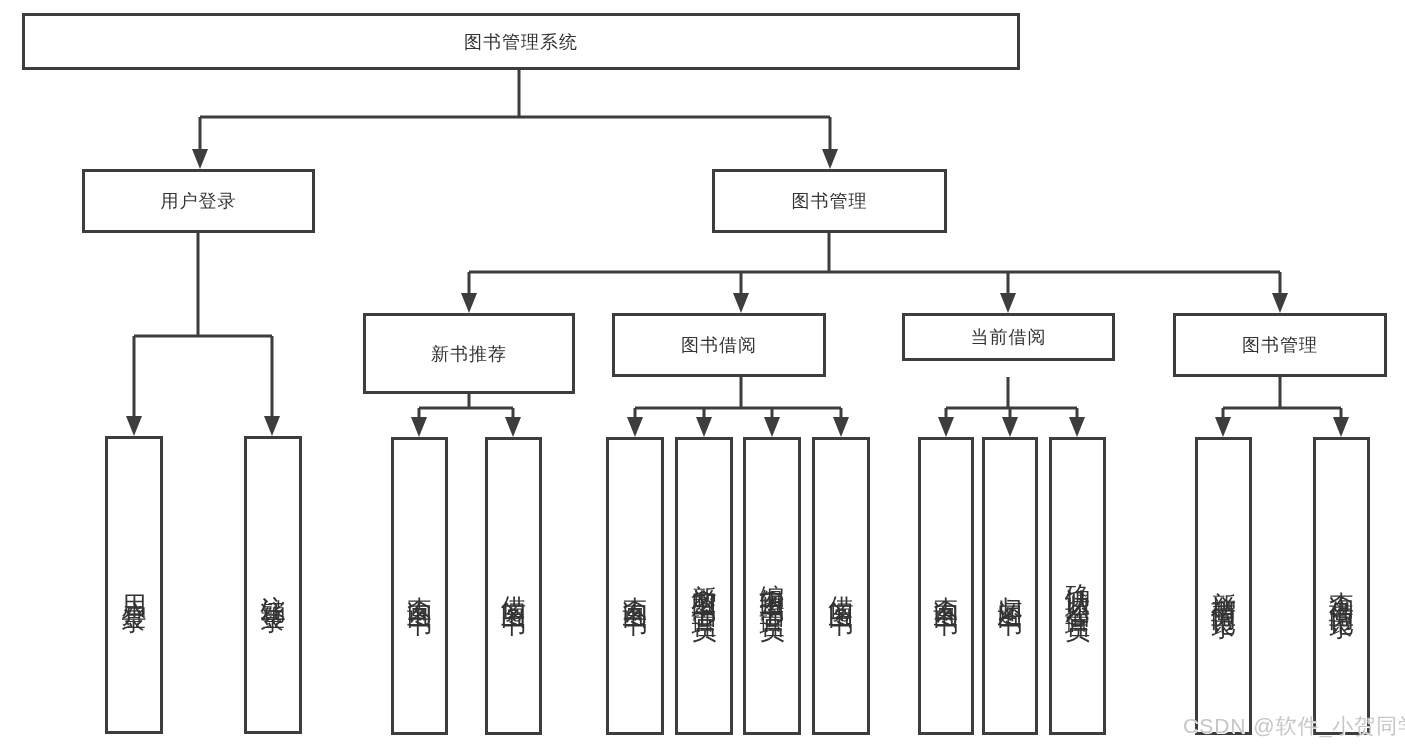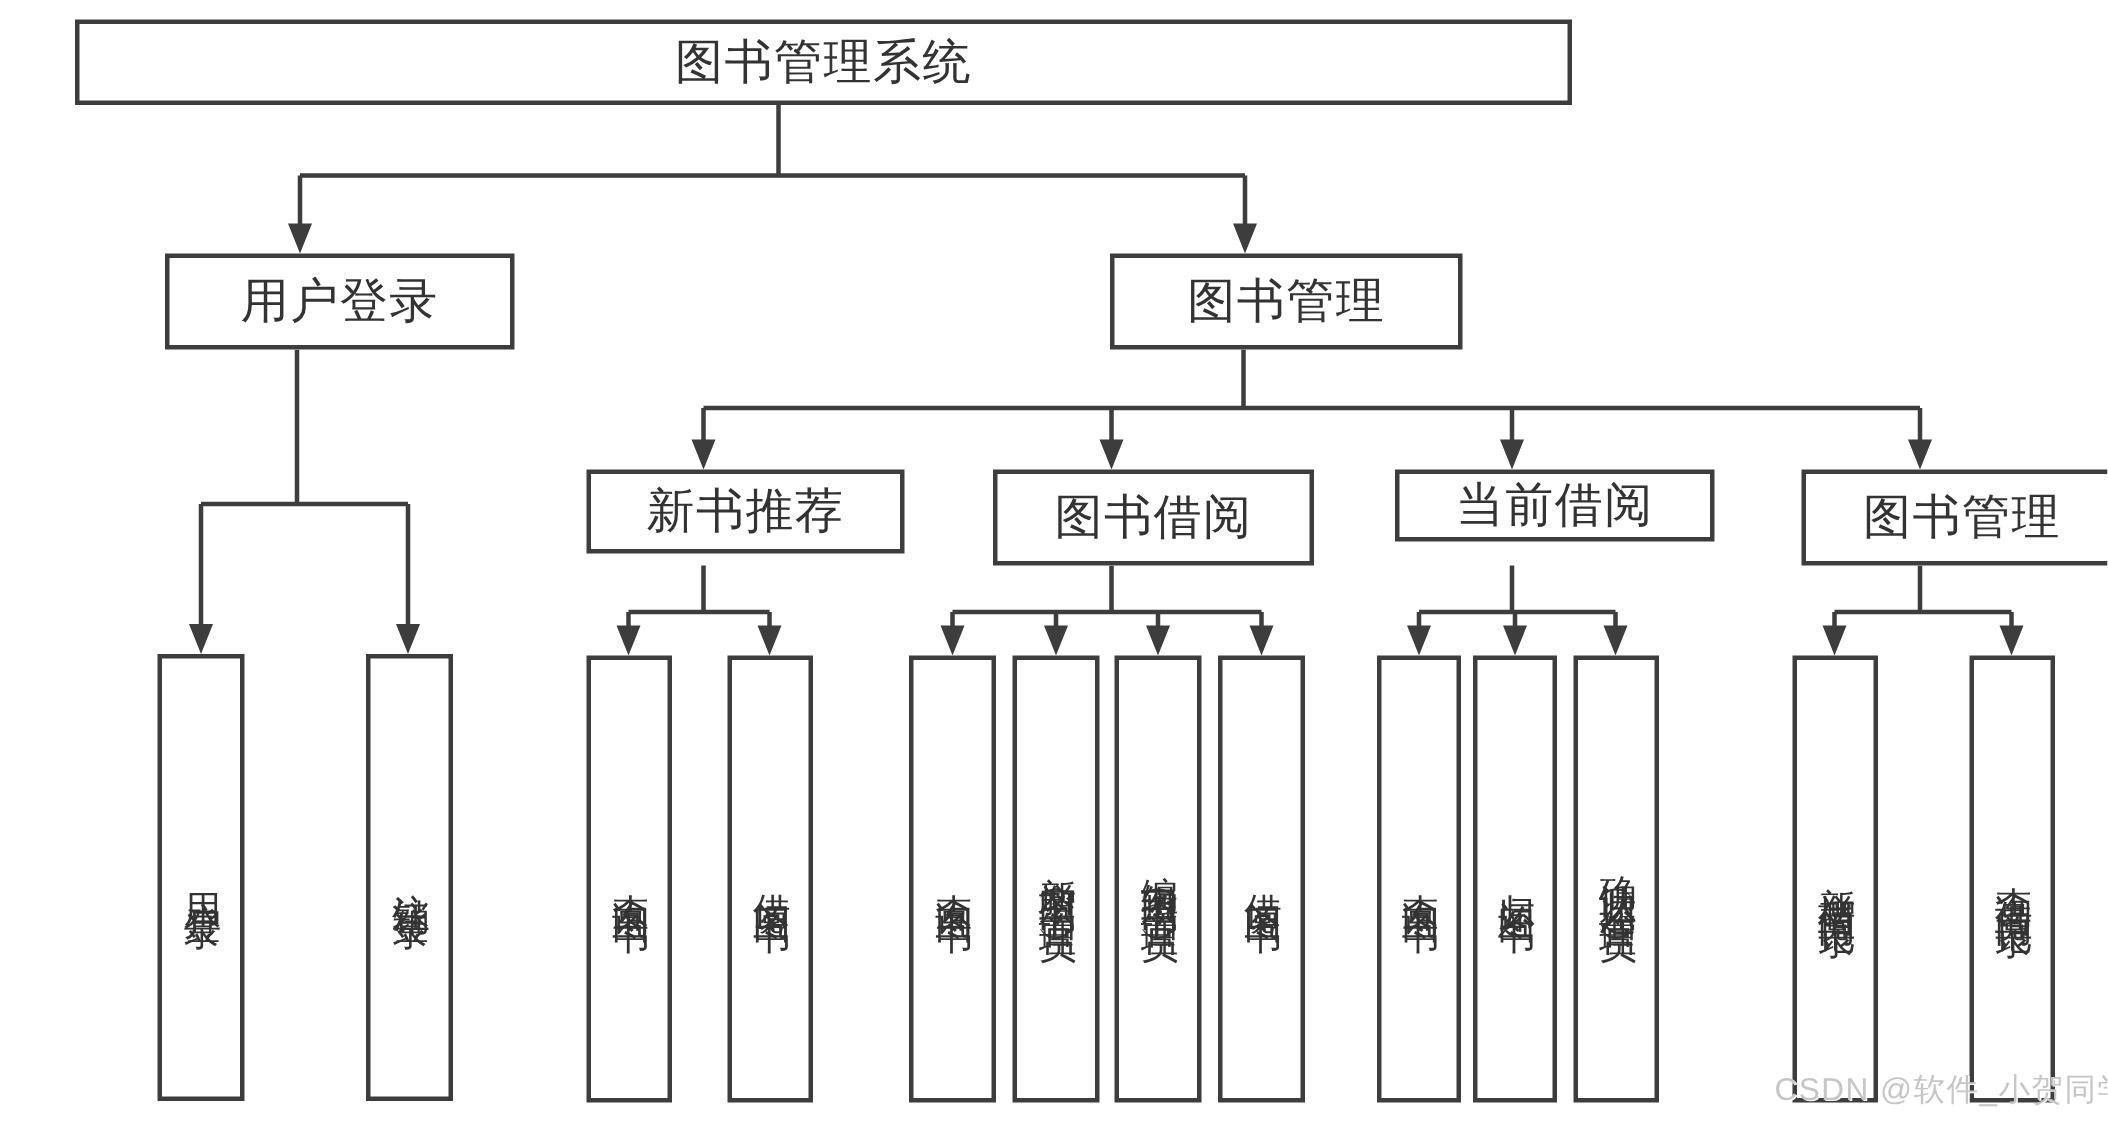--- a/index.html
+++ b/index.html
@@ -25,24 +25,23 @@
     position:absolute;
     border:3px solid var(--border);
     background:#fff;
     display:flex;
     align-items:center;
     justify-content:center;
     color:var(--text);
     z-index:2;
   }
   .hbox{
-    font-size:32px;
+    font-size:18px;
     letter-spacing:1px;
     white-space:nowrap;
-    margin-left:28px;
   }
   .vbox{
     font-size:25px;
     writing-mode:vertical-rl;
     text-orientation:mixed;
     letter-spacing:5px;
     line-height:1;
   }
   .watermark{
     position:absolute;
@@ -89,22 +88,22 @@
       M1069 417 L1085 417 L1077 437 Z
       M1215 417 L1231 417 L1223 437 Z
       M1333 417 L1349 417 L1341 437 Z"></path>
   </svg>
 
   <div class="box hbox" style="left:22px;top:13px;width:998px;height:57px">图书管理系统</div>
 
   <div class="box hbox" style="left:82px;top:169px;width:233px;height:64px">用户登录</div>
   <div class="box hbox" style="left:712px;top:169px;width:235px;height:64px">图书管理</div>
 
-  <div class="box hbox" style="left:363px;top:313px;width:212px;height:56px">新书推荐</div>
-  <div class="box hbox" style="left:634px;top:313px;width:214px;height:64px">图书借阅</div>
+  <div class="box hbox" style="left:363px;top:313px;width:212px;height:81px">新书推荐</div>
+  <div class="box hbox" style="left:612px;top:313px;width:214px;height:64px">图书借阅</div>
   <div class="box hbox" style="left:902px;top:313px;width:213px;height:48px">当前借阅</div>
   <div class="box hbox" style="left:1173px;top:313px;width:214px;height:64px">图书管理</div>
 
   <div class="box vbox" style="left:105px;top:436px;width:58px;height:298px">用户登录</div>
   <div class="box vbox" style="left:244px;top:436px;width:58px;height:298px">注销登录</div>
 
   <div class="box vbox" style="left:391px;top:437px;width:57px;height:298px">查询图书</div>
   <div class="box vbox" style="left:485px;top:437px;width:57px;height:298px">借阅图书</div>
 
   <div class="box vbox" style="left:606px;top:437px;width:58px;height:298px">查询图书</div>

